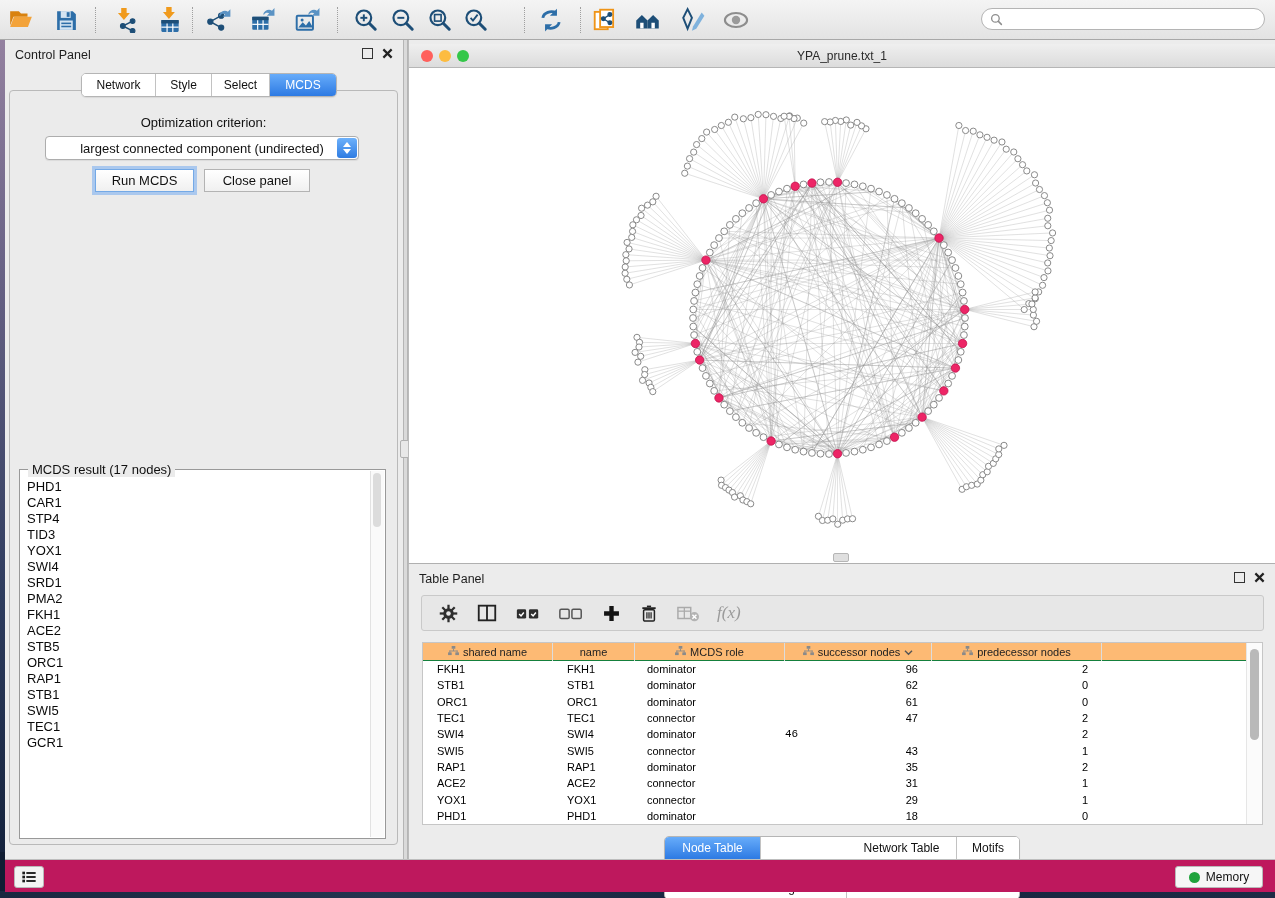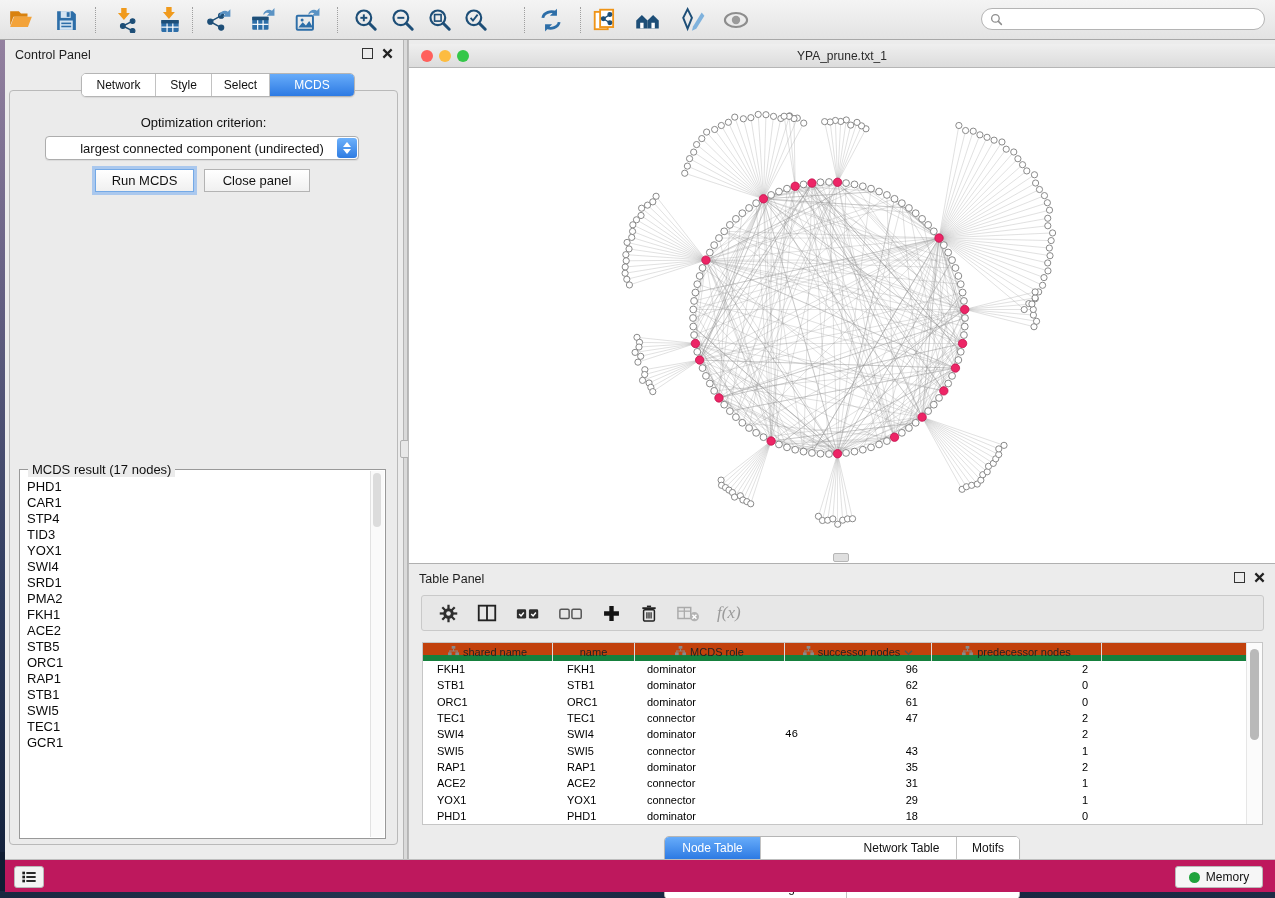--- a/index.html
+++ b/index.html
@@ -54,21 +54,21 @@
   #net-titlebar{position:absolute;left:0;top:4px;width:100%;height:24px;background:linear-gradient(#efefef,#dcdcdc);border-bottom:1px solid #b6b6b6;box-sizing:border-box;}
   .light{position:absolute;top:6px;width:12px;height:12px;border-radius:50%;}
   #net-title{position:absolute;left:0;top:5px;width:100%;text-align:center;font-size:12px;color:#2a2a2a;}
   #net-canvas{position:absolute;left:0;top:28px;width:867px;height:495px;background:#fff;}
 
   
   #table-panel{left:408px;top:563px;width:867px;height:296px;background:#ececec;border-top:1px solid #b0b0b0;border-left:1px solid #bbb;box-sizing:border-box;}
   #tp-toolbar{position:absolute;left:12px;top:31px;width:843px;height:36px;background:#e7e7e7;border:1px solid #c9c9c9;border-radius:3px;box-sizing:border-box;display:flex;align-items:center;gap:17px;padding-left:16px;}
   .fx{font-family:"Liberation Serif",serif;font-style:italic;font-size:17px;color:#9a9a9a;}
   #node-table{position:absolute;left:13px;top:78px;width:841px;height:183px;background:#fff;border:1px solid #c6c6c6;box-sizing:border-box;}
-  #nt-header{position:absolute;left:0;top:0;width:825px;height:18px;background:#c2410c;border-bottom:6px solid #15803d;display:flex;box-sizing:border-box;}
+  #nt-header{position:absolute;left:0;top:0;width:825px;height:18px;background:#fdba74;border-bottom:1px solid #15803d;display:flex;box-sizing:border-box;}
   .hcell{height:18px;display:flex;align-items:center;justify-content:center;gap:4px;font-size:11px;color:#222;border-right:1px solid #dcdcdc;box-sizing:border-box;}
   .hcell:last-child{border-right:none;}
   #nt-rows{position:absolute;left:0;top:18px;width:825px;}
   .trow{display:flex;height:16.3px;align-items:center;}
   .tcell{font-size:11px;color:#000;box-sizing:border-box;overflow:hidden;white-space:nowrap;}
   #nt-scroll{position:absolute;right:0;top:0;bottom:0;width:15px;background:#fbfbfb;border-left:1px solid #e6e6e6;}
   #nt-thumb{position:absolute;left:3px;top:6px;width:9px;height:91px;border-radius:5px;background:#b9b9b9;}
   #tp-tabs{position:absolute;top:272px;left:50%;transform:translateX(-50%);}
 
   
@@ -244,21 +244,21 @@
       <span class="float-glyph"></span>
       <svg width="11" height="11" viewBox="0 0 12 12">
           <line x1="1.5" y1="1.5" x2="10.5" y2="10.5" stroke="#222" stroke-width="2.4"></line>
           <line x1="10.5" y1="1.5" x2="1.5" y2="10.5" stroke="#222" stroke-width="2.4"></line>
         </svg>
     </div>
     <div id="cp-tabs" class="seg-bar">
         <div class="seg" style="width: 74px;">Network</div>
         <div class="seg" style="width: 56px;">Style</div>
         <div class="seg" style="width: 58px;">Select</div>
-        <div class="seg sel" style="width: 84px;">MCDS</div>
+        <div class="seg sel" style="width: 66px;">MCDS</div>
       </div>
     <div id="cp-content">
       <div id="criterion">
         <span>largest connected component (undirected)</span>
         <span class="stepper">
             <span class="tri-up"></span>
             <span class="tri-dn"></span>
           </span>
       </div>
       <div id="opt-label">Optimization criterion:</div>

